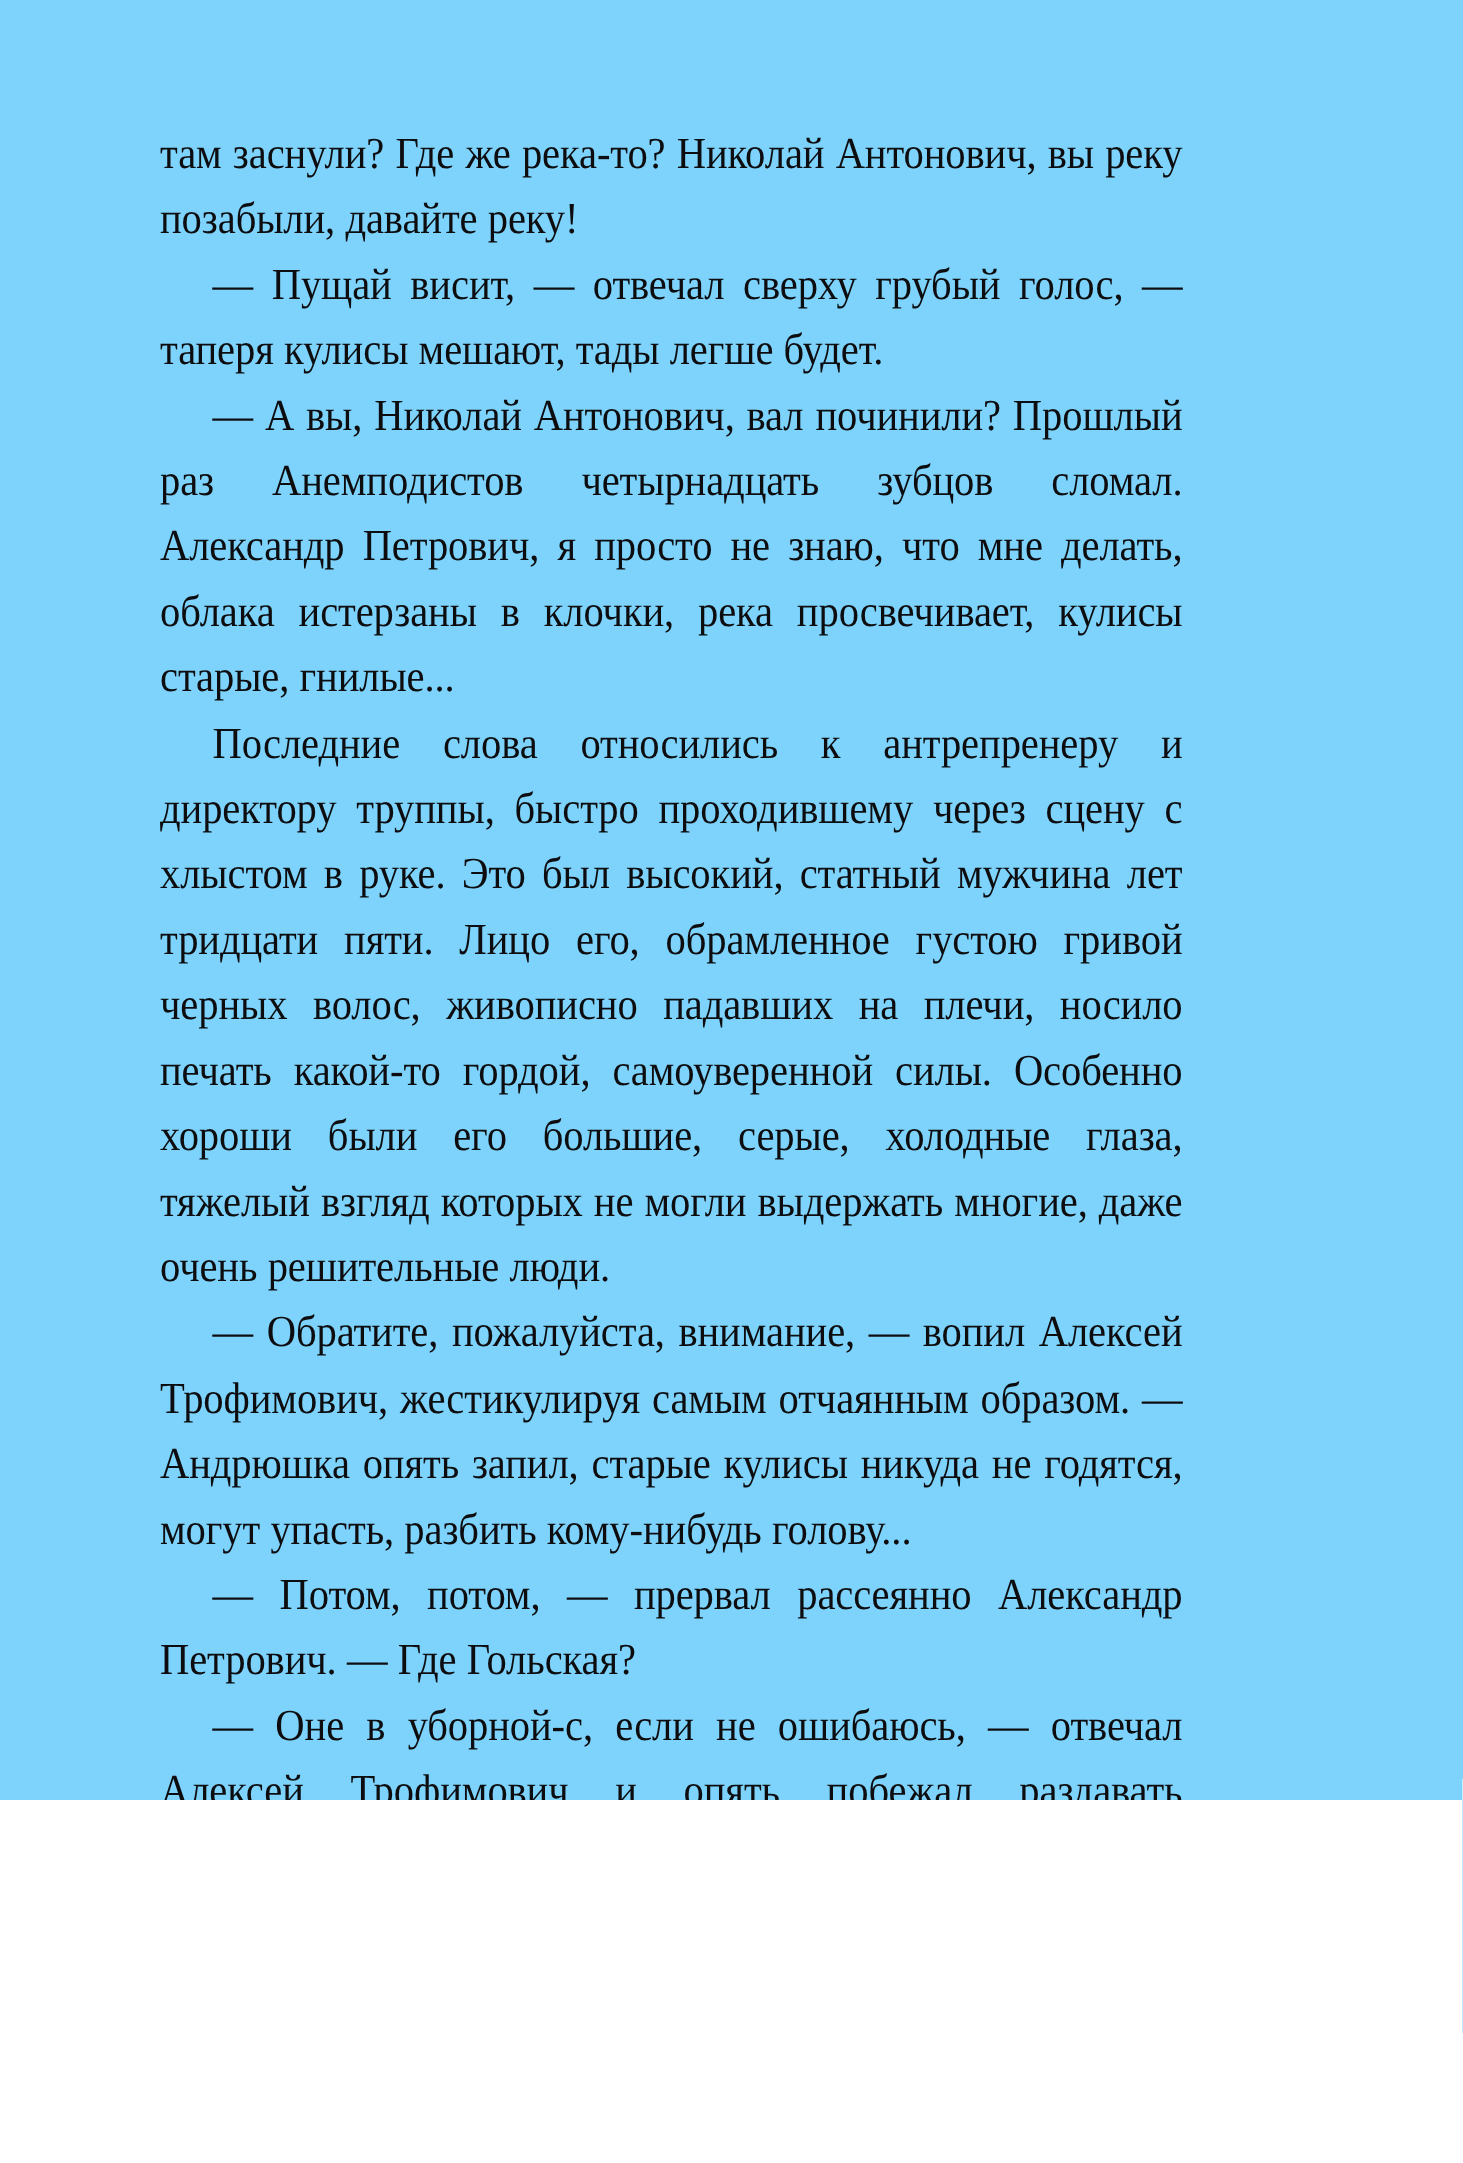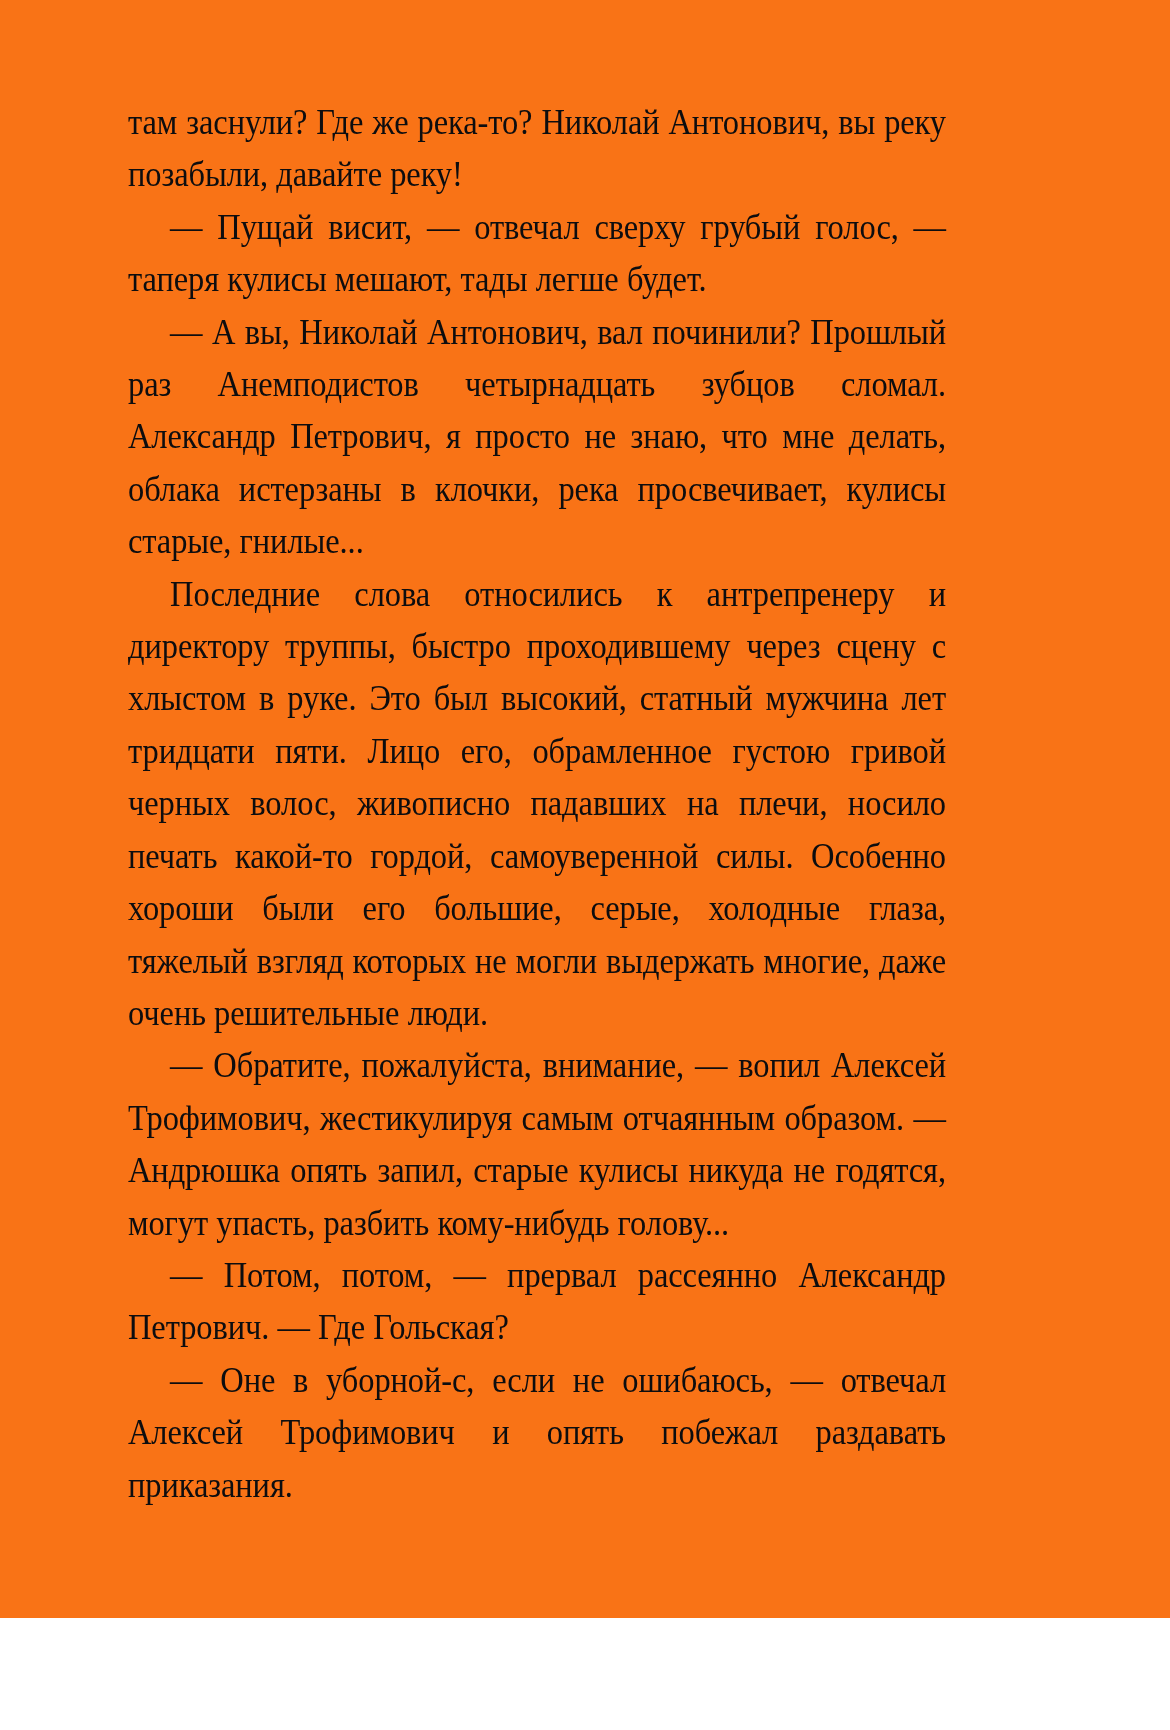--- a/index.html
+++ b/index.html
@@ -3,22 +3,22 @@
 <meta charset="utf-8">
 <style>
   html, body {
     margin: 0;
     padding: 0;
     background: #ffffff;
   }
   .page {
     position: relative;
     width: 1170px;
-    height: 1618px;
-    background: #f97316;
+    height: 1440px;
+    background: #7dd3fc;
     overflow: hidden;
   }
   .text-column {
     position: absolute;
     left: 128px;
     top: 96px;
     width: 818px;
   }
   .para {
     margin: 0;

